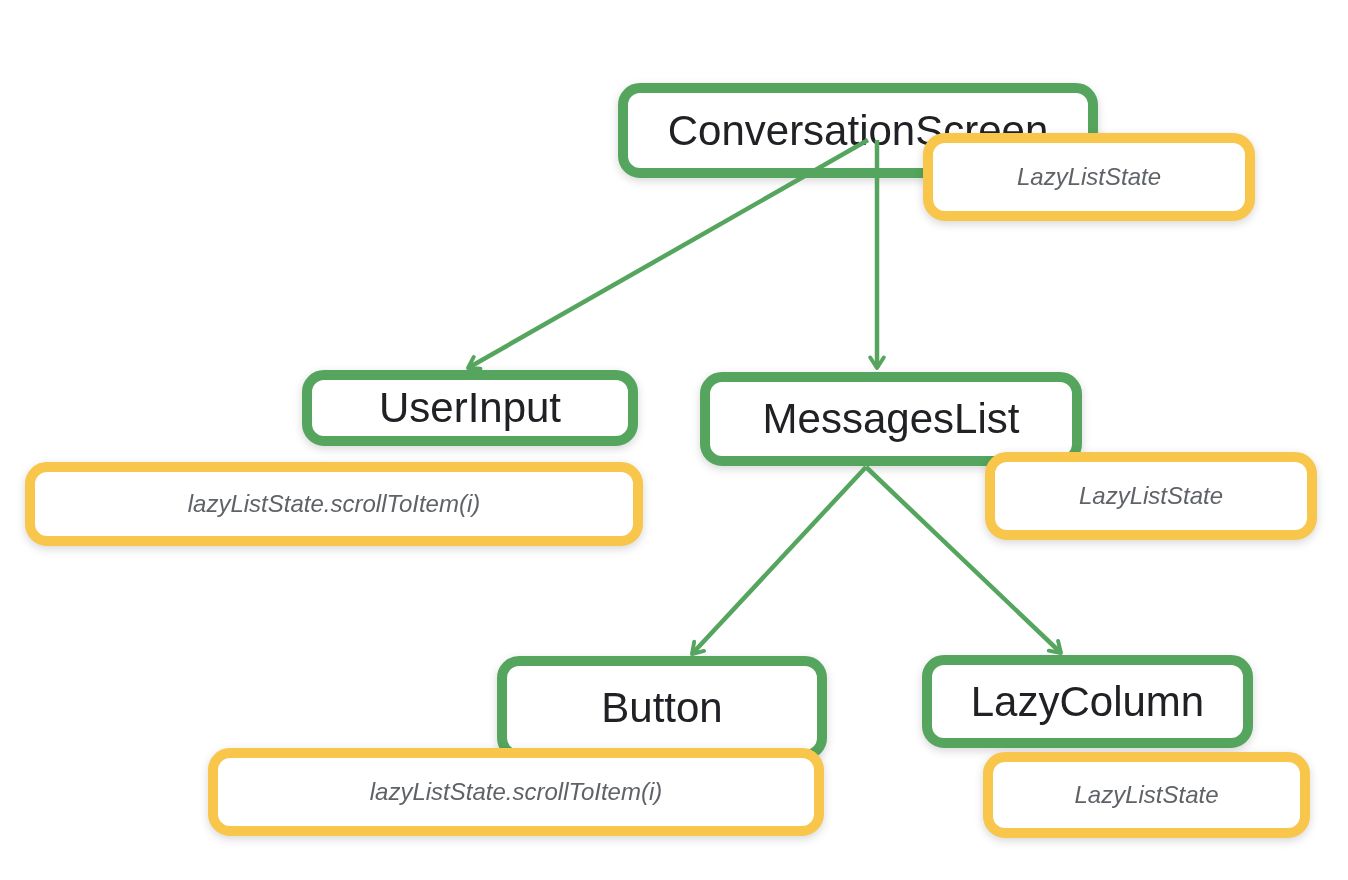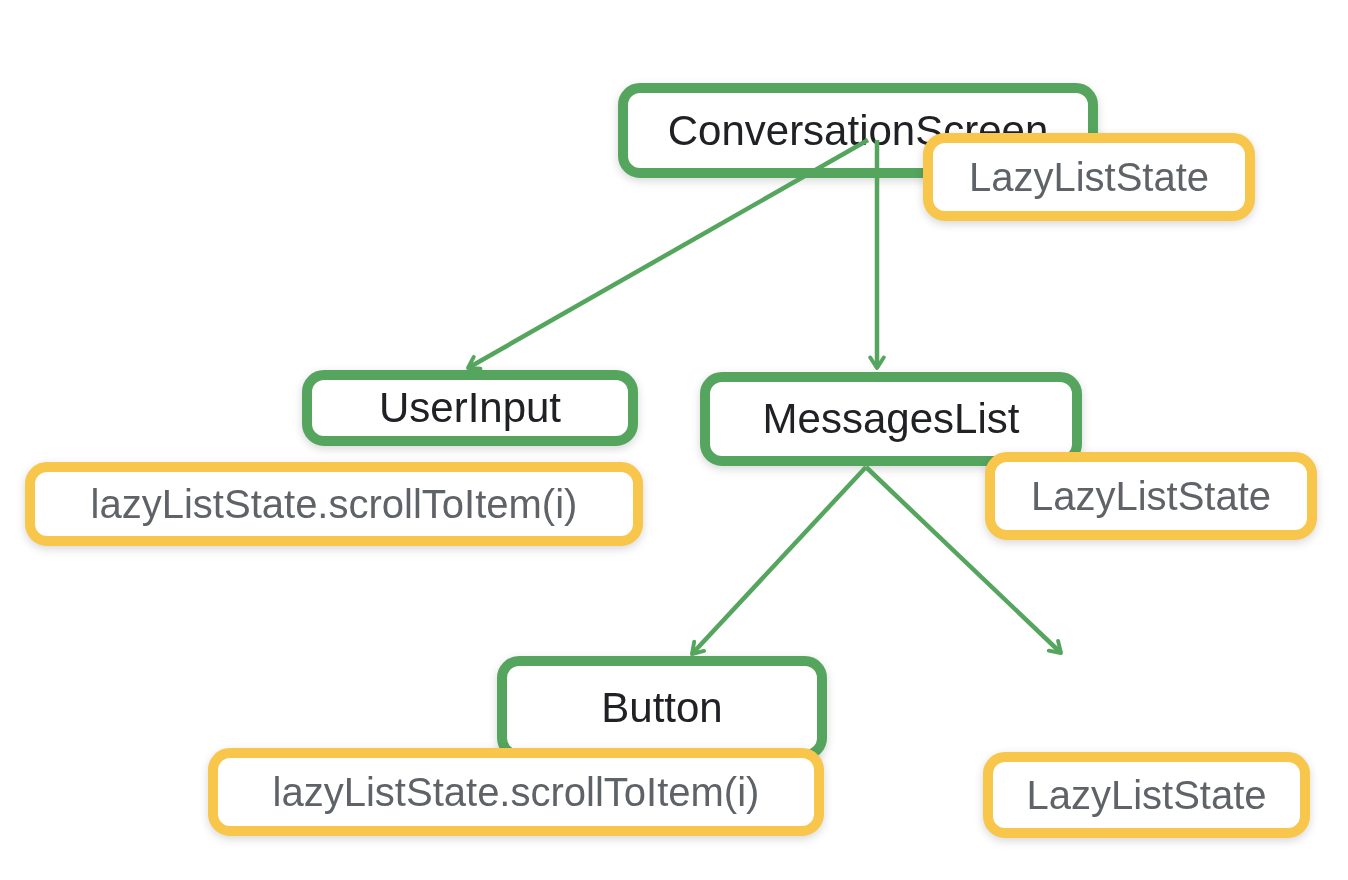--- a/index.html
+++ b/index.html
@@ -44,22 +44,23 @@
   }
   .node {
     border: 10px solid var(--accent-green, #55A55E);
     color: var(--node-text, #202124);
     font-size: 42px;
     z-index: 2;
   }
   .state {
     border: 10px solid var(--accent-yellow, #F7C64B);
     color: var(--state-text, #5F6368);
-    font-size: 40px;
+    font-size: 24px;
     z-index: 4;
+    font-style: italic;
   }
 </style>
 </head>
 <body>
 
 <div class="canvas">
 
   <svg class="edges-layer" width="1348" height="880" viewBox="0 0 1348 880">
     <defs>
       <marker id="arrowhead" viewBox="0 0 12 12" refX="9" refY="6" markerWidth="4" markerHeight="4" orient="auto">
@@ -73,20 +74,21 @@
   </svg>
 
   <div class="node" style="left:618px; top:43px; width:480px; height:95px;margin-top:40px;">ConversationScreen</div>
 
   <div class="node" style="left:302px; top:370px; width:336px; height:76px;">UserInput</div>
 
   <div class="node" style="left:700px; top:372px; width:382px; height:94px;">MessagesList</div>
 
   <div class="node" style="left:497px; top:656px; width:330px; height:104px;">Button</div>
 
+  <div class="node" style="left:922px; top:655px; width:331px; height:93px;">LazyColumn</div>
 
   <div class="state" style="left:923px; top:133px; width:332px; height:88px;">LazyListState</div>
 
   <div class="state" style="left:25px; top:462px; width:618px; height:84px;">lazyListState.scrollToItem(i)</div>
 
   <div class="state" style="left:985px; top:452px; width:332px; height:88px;">LazyListState</div>
 
   <div class="state" style="left:208px; top:748px; width:616px; height:88px;">lazyListState.scrollToItem(i)</div>
 
   <div class="state" style="left:983px; top:752px; width:327px; height:86px;">LazyListState</div>

